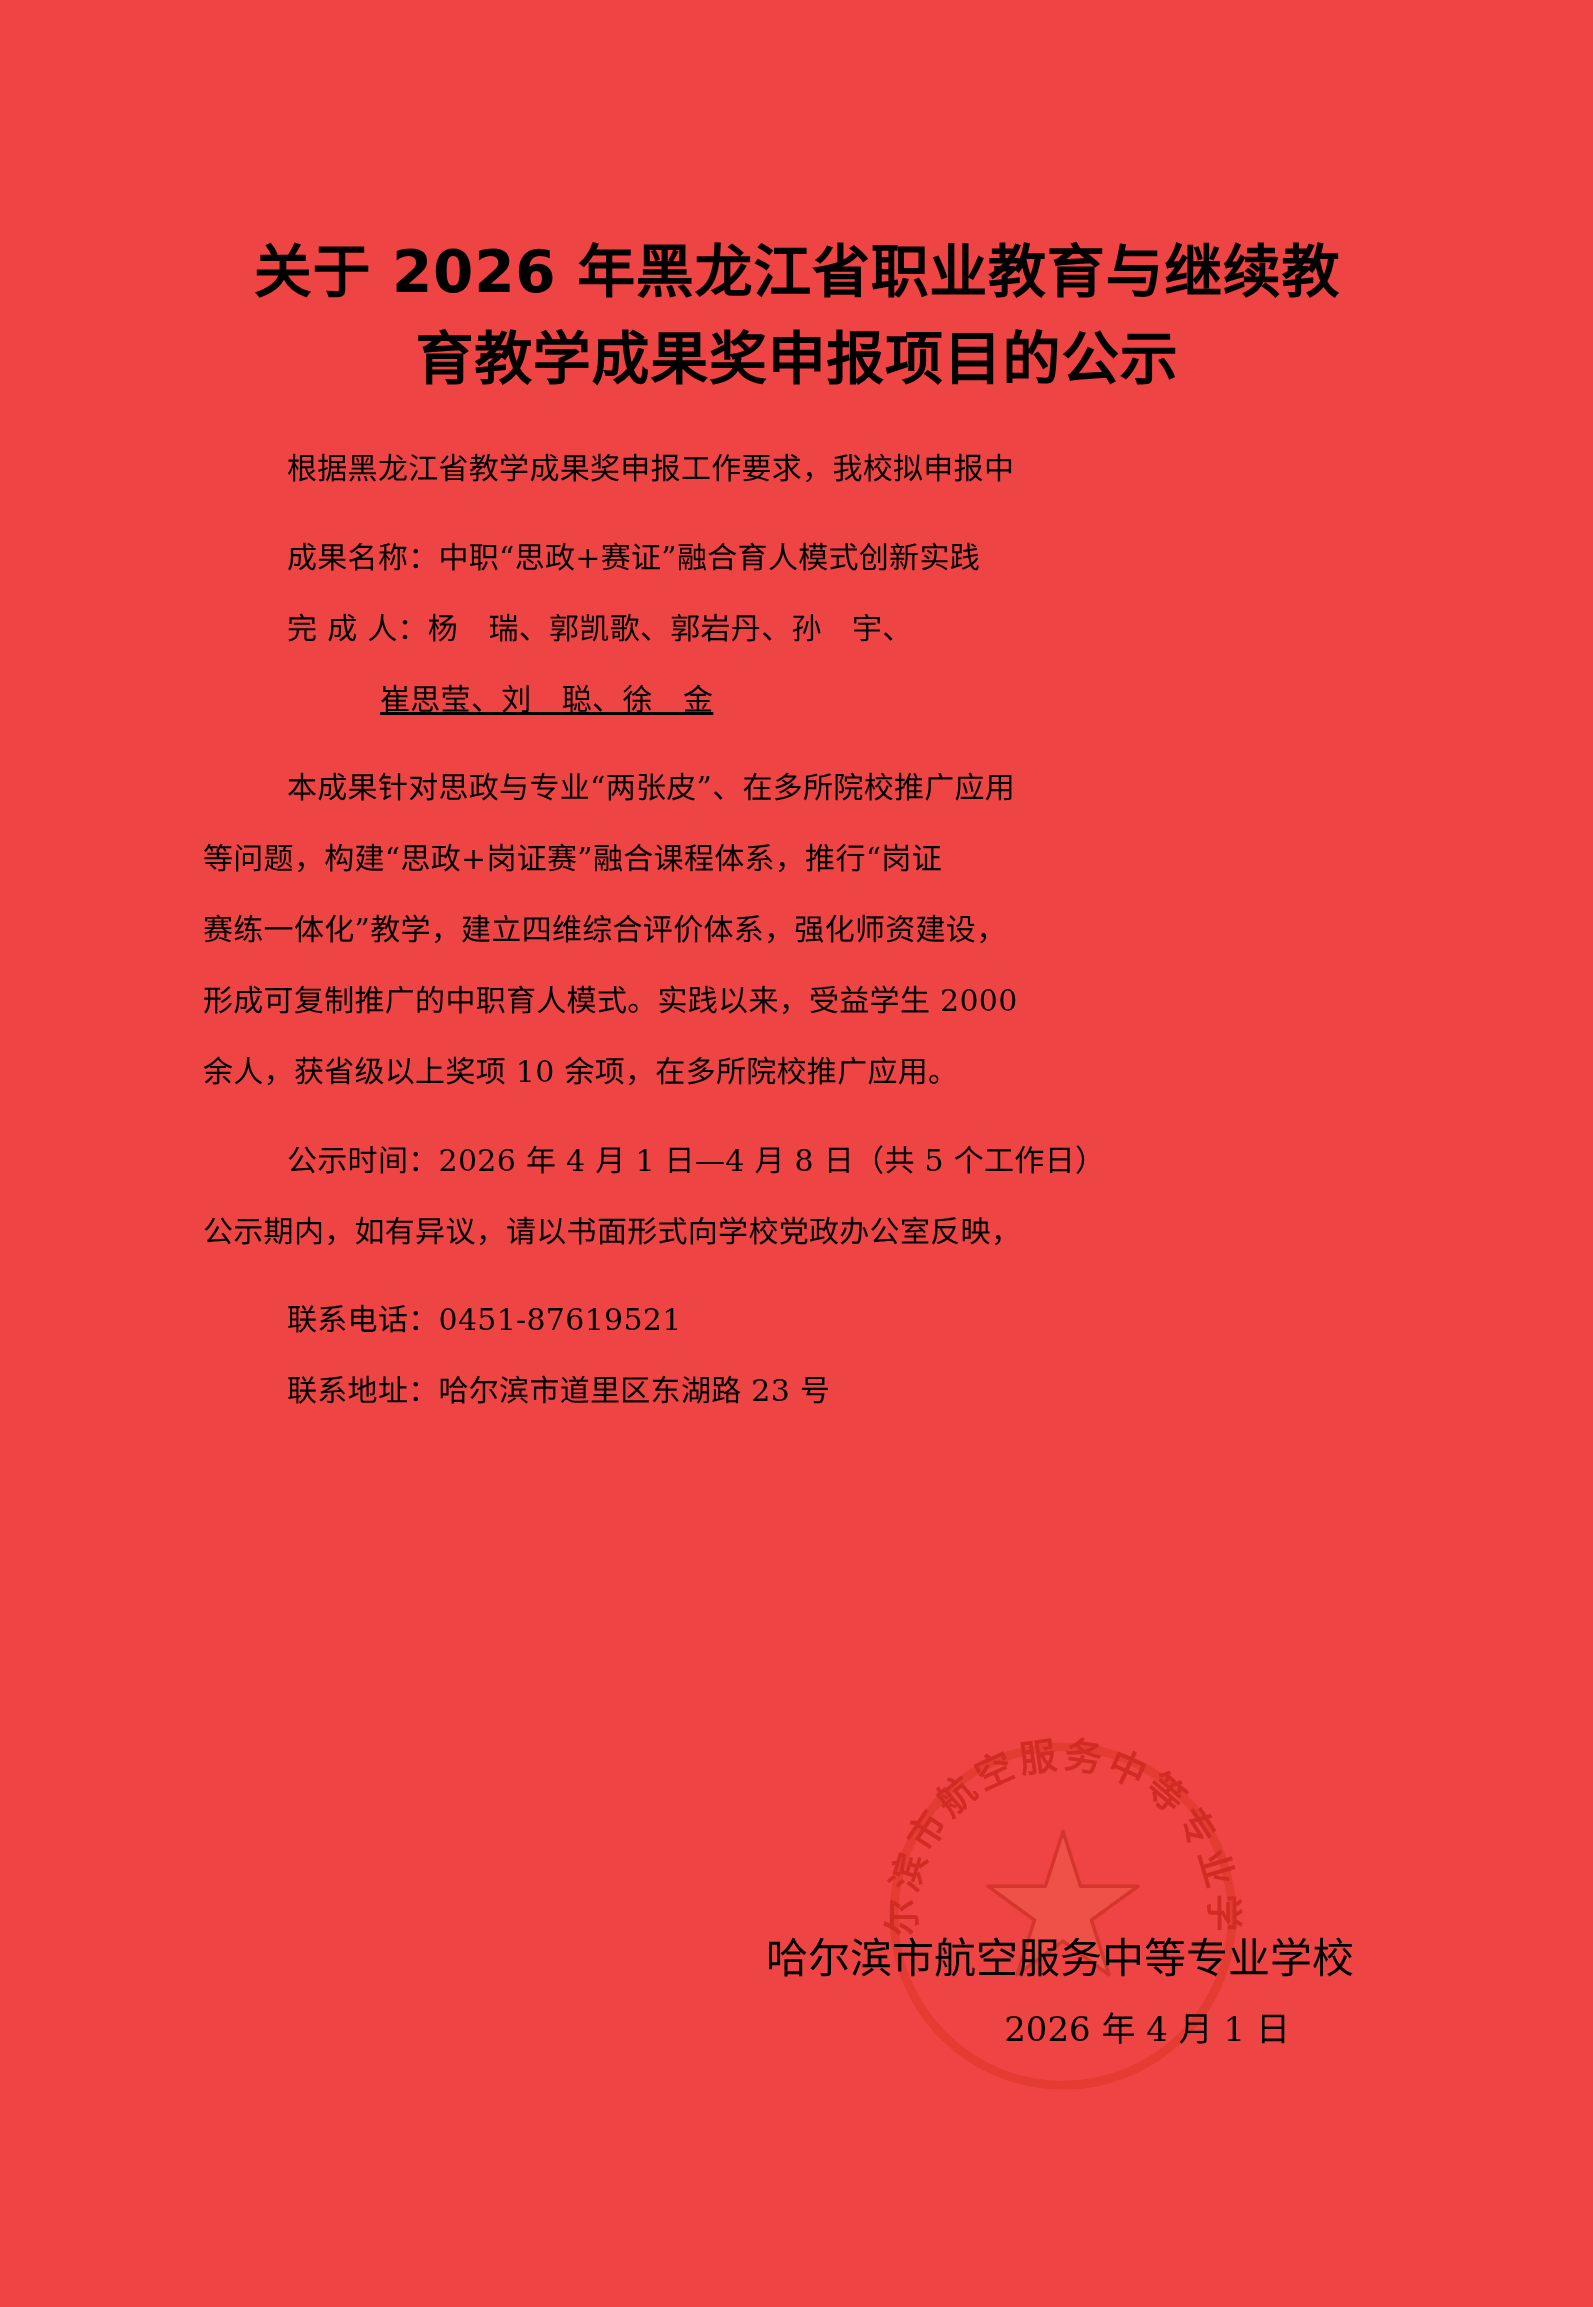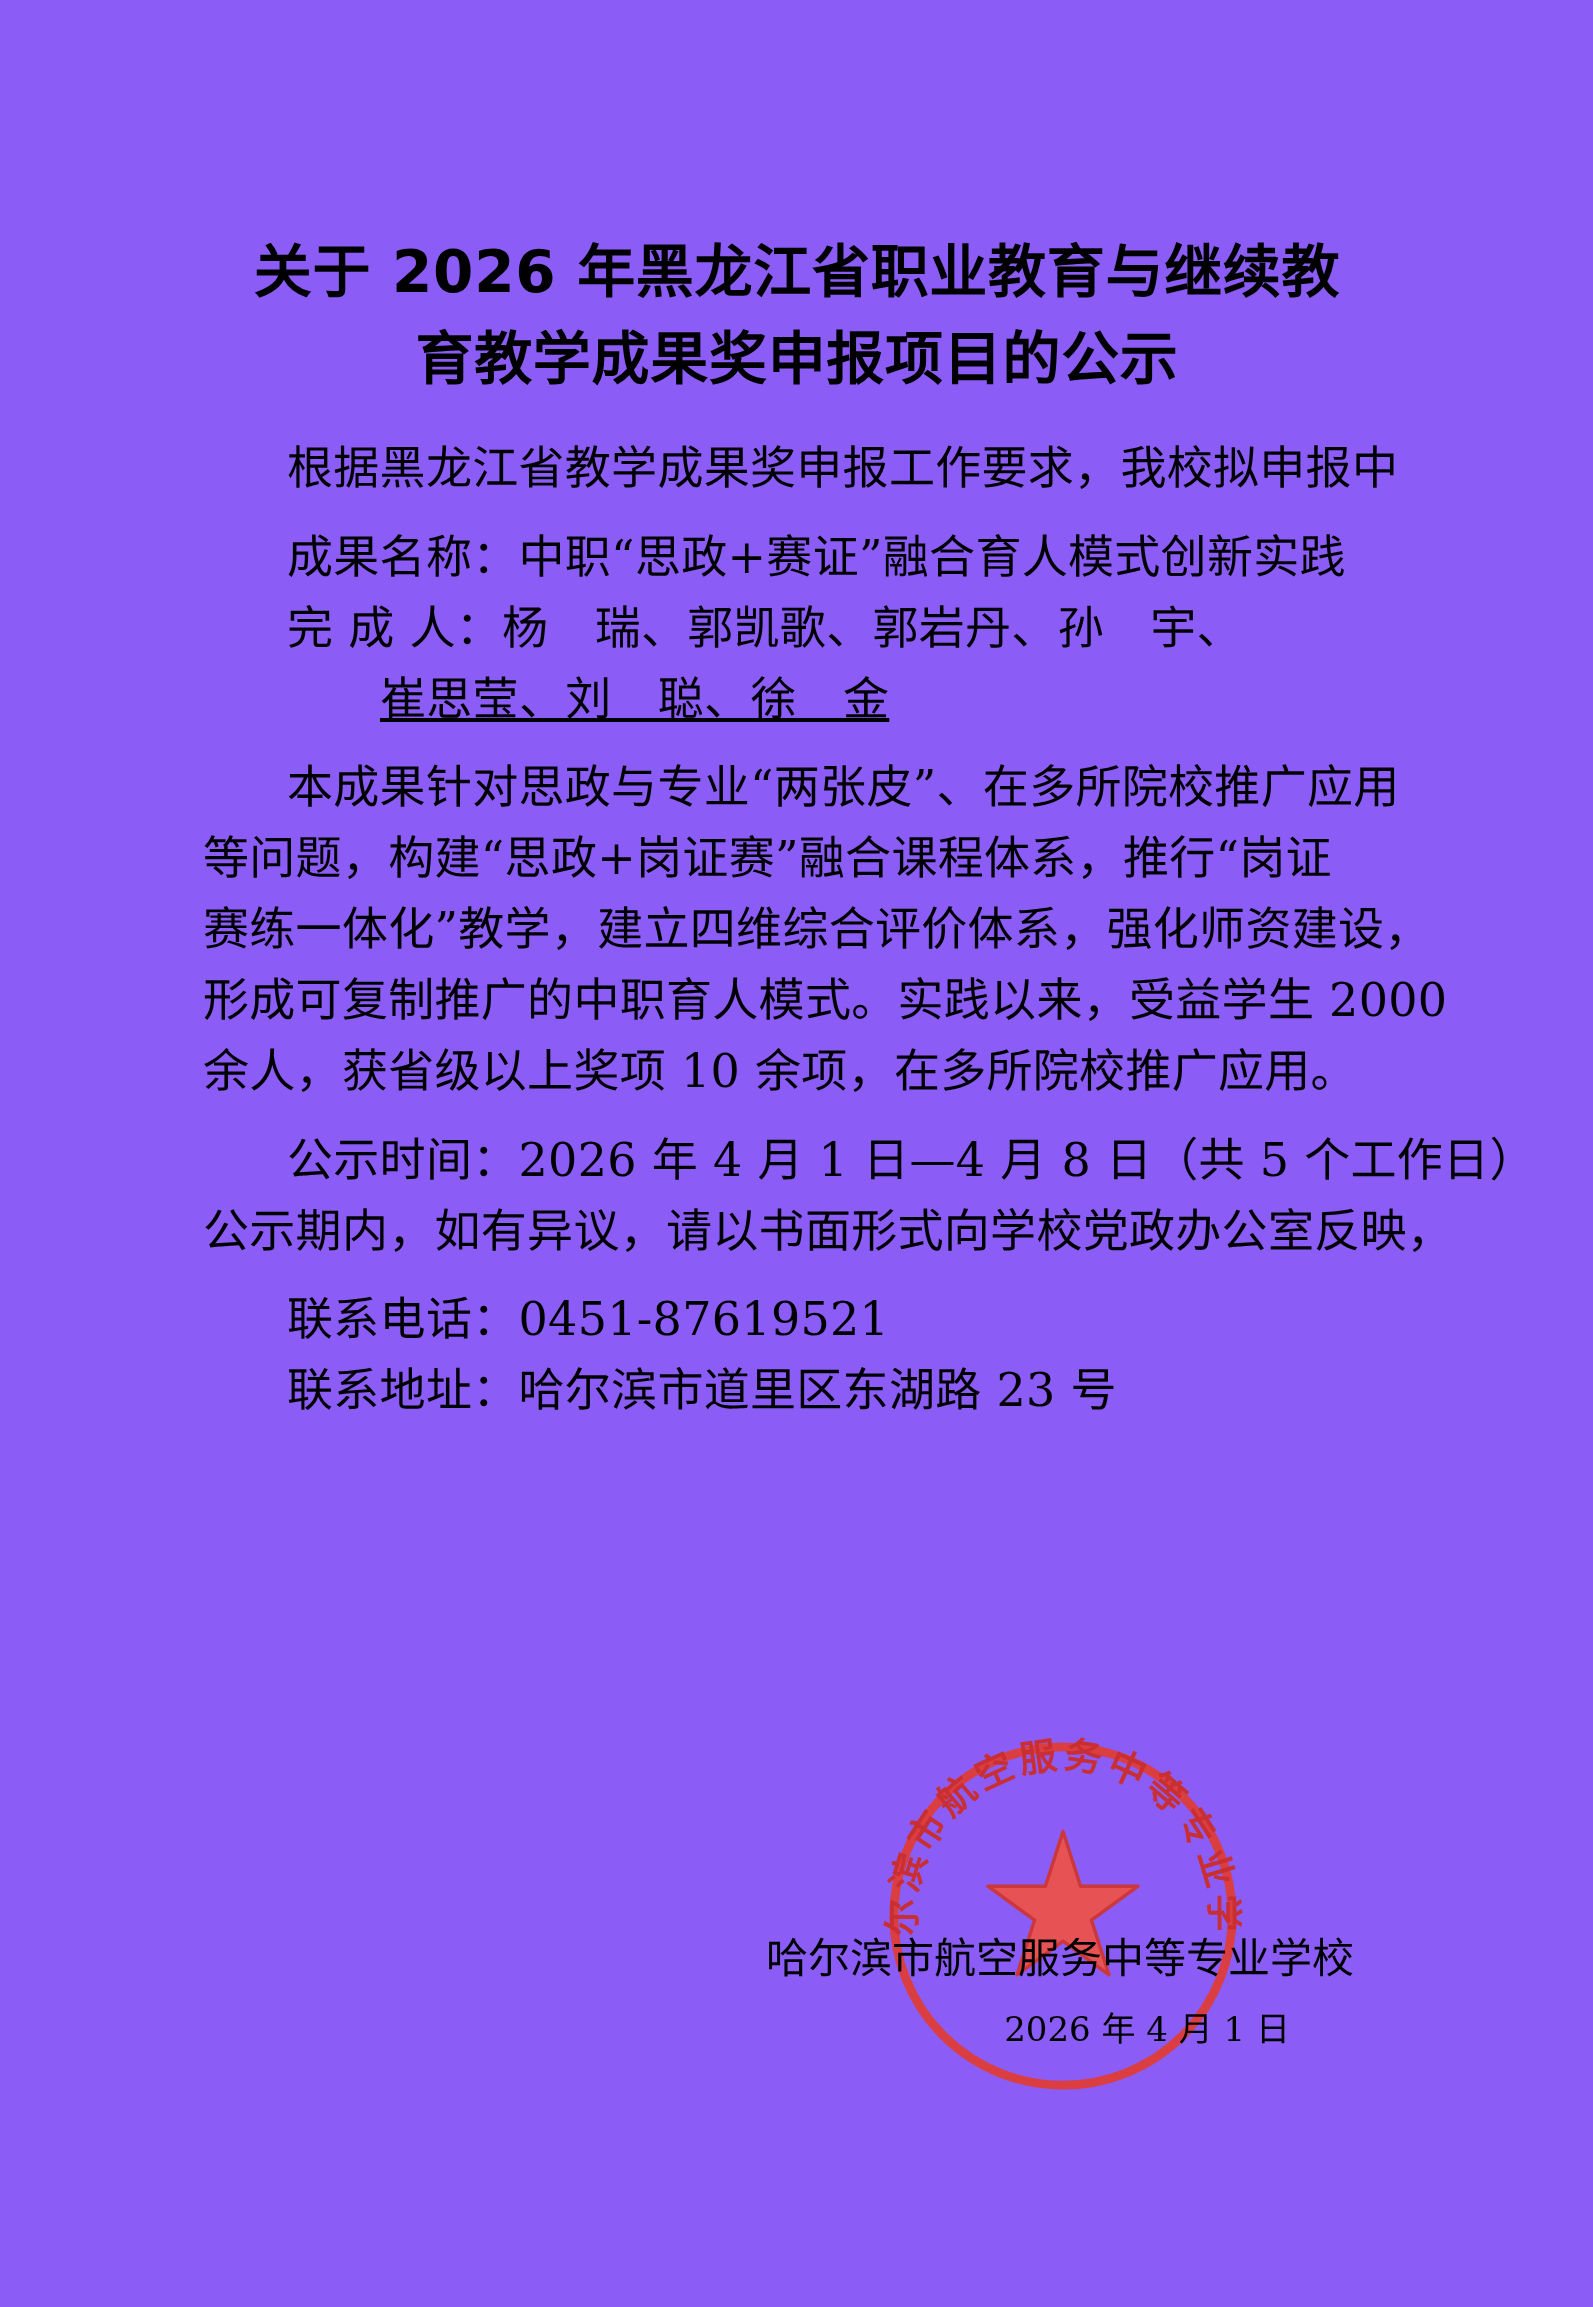--- a/index.html
+++ b/index.html
@@ -13,21 +13,21 @@
     height: 2307px;
     position: relative;
     font-family: "DejaVu Serif", "Liberation Serif", serif;
     color: #000000;
     overflow: hidden;
   }
 
   .page {
     position: absolute;
     inset: 0;
-    background: #8b5cf6;
+    background: #ef4444;
   }
 
   
   .doc-title {
     position: absolute;
     left: 240px;
     top: 190px;
     width: 1114px;
     text-align: center;
     font-family: "DejaVu Sans", "Liberation Sans", sans-serif;
@@ -44,21 +44,21 @@
 
   
   .body-block {
     position: absolute;
     left: 203px;
     top: 433px;
     width: 1191px;
   }
 
   .ln {
-    font-size: 46px;
+    font-size: 30px;
     line-height: 71px;
     letter-spacing: 0.3px;
     white-space: pre;
     color: #000000;
   }
   .ln.indent1 { padding-left: 84px; }
   .ln.indent-names { padding-left: 177px; text-decoration: underline; }
   .gap-md { height: 17.6px; }
 
   

